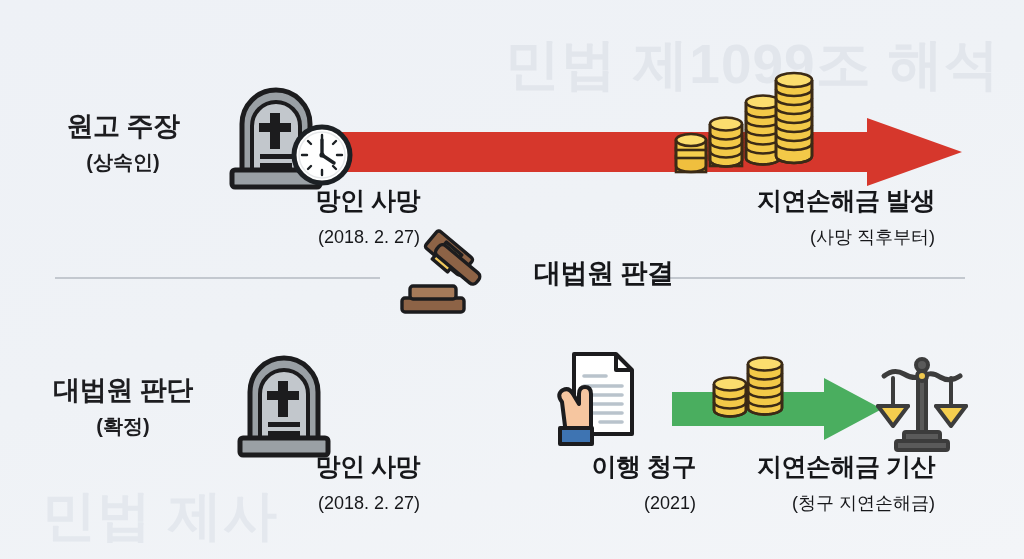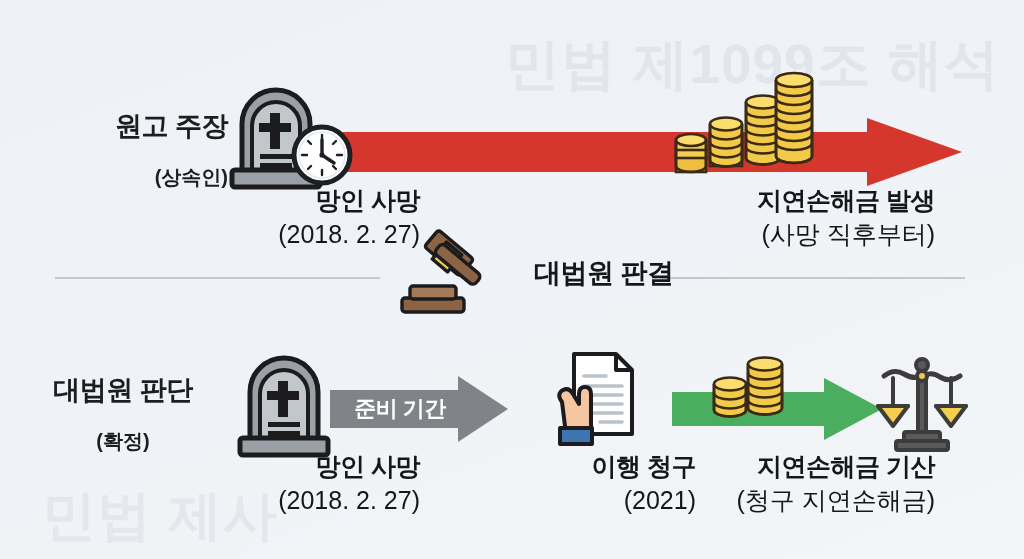--- a/index.html
+++ b/index.html
@@ -54,23 +54,23 @@
     font-size: 27px;
     font-weight: 700;
     color: #1d1d20;
     letter-spacing: -0.5px;
   }
   .row-label .sub {
     display: block;
     font-size: 20px;
     font-weight: 700;
     color: #1d1d20;
-    margin-top: 20px;
-  }
-  #label-top  { top: 108px; text-align: right; }
+    margin-top: 5px;
+  }
+  #label-top  { top: 108px; }
   #label-bottom { top: 372px; }
 
   
   .arrow-red {
     position: absolute;
     left: 322px;
     top: 118px;
     width: 640px;
     height: 68px;
   }
@@ -97,24 +97,24 @@
   }
   .caption .t1 {
     display: block;
     font-size: 25px;
     font-weight: 700;
     color: #16171a;
     letter-spacing: -0.5px;
   }
   .caption .t2 {
     display: block;
-    font-size: 25px;
+    font-size: 18px;
     font-weight: 400;
     color: #16171a;
-    margin-top: 4px;
+    margin-top: 11px;
   }
   #cap-death-top    { left: 190px; top: 186px; width: 230px; }
   #cap-interest-top { left: 645px; top: 186px; width: 290px; }
   #cap-death-bot    { left: 190px; top: 452px; width: 230px; }
   #cap-claim        { left: 500px; top: 452px; width: 196px; }
   #cap-interest-bot { left: 655px; top: 452px; width: 280px; }
 
   
   .divider {
     position: absolute;
@@ -293,28 +293,20 @@
       <path d="M14 92 V44 a34 34 0 0 1 68 0 V92 Z" fill="#9aa0a5" stroke="#1c1c1e" stroke-width="5" stroke-linejoin="round"></path>
       <path d="M24 90 V46 a24 24 0 0 1 48 0 V90 Z" fill="#c2c7cc" stroke="#1c1c1e" stroke-width="4" stroke-linejoin="round"></path>
       <rect x="42" y="33" width="10" height="36" fill="#1c1c1e"></rect>
       <rect x="31" y="43" width="32" height="9" fill="#1c1c1e"></rect>
       <rect x="32" y="74" width="32" height="5" fill="#1c1c1e"></rect>
       <rect x="32" y="83" width="32" height="5" fill="#1c1c1e"></rect>
       <rect x="4" y="90" width="88" height="17" rx="3" fill="#9aa0a5" stroke="#1c1c1e" stroke-width="5"></rect>
     </svg>
   </div>
 
-  <div class="arrow-gray">
-    <svg viewBox="0 0 178 66" width="178" height="66">
-      <polygon points="0,14 128,14 128,0 178,33 128,66 128,52 0,52" fill="#808488"></polygon>
-    </svg>
-    <div style="position:absolute;left:0;top:0;width:140px;height:66px;display:flex;align-items:center;justify-content:center;">
-      <span style="color:#ffffff;font-size:22px;font-weight:700;letter-spacing:-0.5px;">준비 기간</span>
-    </div>
-  </div>
 
   <div class="icon" id="icon-doc">
     <svg viewBox="0 0 90 104" width="90" height="104">
       <path d="M26 4 H68 L84 20 V84 H26 Z" fill="#ffffff" stroke="#1c1c1e" stroke-width="4" stroke-linejoin="round"></path>
       <path d="M68 4 V20 H84" fill="none" stroke="#1c1c1e" stroke-width="4" stroke-linejoin="round"></path>
       <g stroke="#b9c3cc" stroke-width="3.6" stroke-linecap="round">
         <line x1="36" y1="26" x2="58" y2="26"></line>
         <line x1="36" y1="36" x2="74" y2="36"></line>
         <line x1="36" y1="45" x2="74" y2="45"></line>
         <line x1="36" y1="54" x2="74" y2="54"></line>

